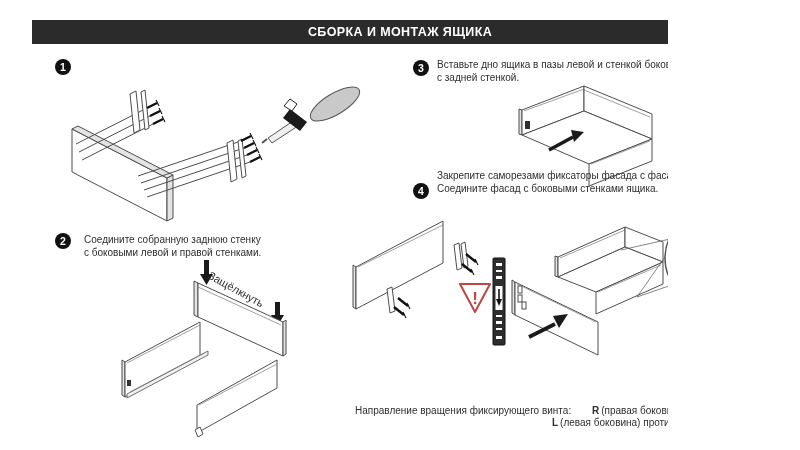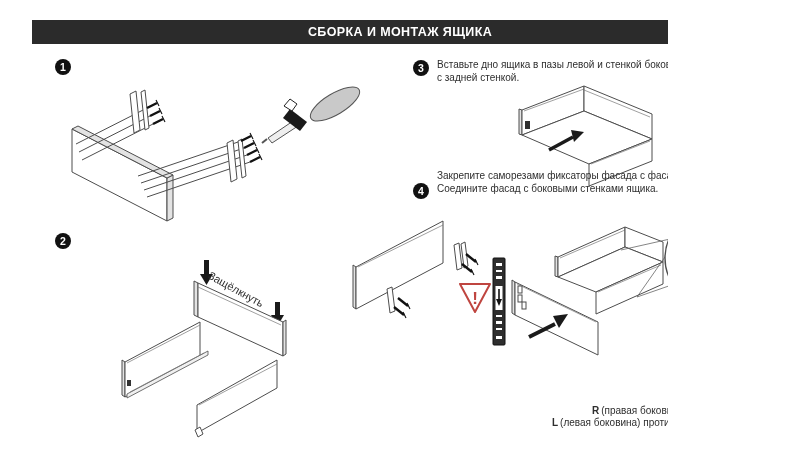--- a/index.html
+++ b/index.html
@@ -83,20 +83,22 @@
     <g>
       <ellipse cx="290" cy="18" rx="28" ry="10.5" fill="#c9c9c9" stroke="#555" stroke-width="1" transform="rotate(-31 290 18)"></ellipse>
       <polygon points="251,33 256,38 227,57 223,52" fill="#efefef" stroke="#555" stroke-width="1"></polygon>
       <line x1="222" y1="53" x2="217" y2="57" stroke="#555" stroke-width="2"></line>
       <polygon class="blk" points="245,23 262,36 255,45 238,32"></polygon>
       <polygon points="239,20 245,13 252,18 247,25" fill="#fff" stroke="#222" stroke-width="1"></polygon>
     </g>
   </svg>
 
   <div class="abs num" style="left:55px;top:233px;">2</div>
+  <div class="abs step-text" style="left:84px;top:233px;width:250px;">Соедините собранную заднюю стенку
+с боковыми левой и правой стенками.</div>
 
   <svg class="abs" style="left:100px;top:258px;" width="215" height="192" viewBox="0 0 215 192">
     <g>
       <rect class="blk" x="104" y="2" width="5" height="14"></rect>
       <polygon class="blk" points="100,16 113,16 106.5,27"></polygon>
     </g>
     <g>
       <rect class="blk" x="175" y="44" width="5" height="13"></rect>
       <polygon class="blk" points="171,57 184,57 177.5,68"></polygon>
     </g>
@@ -258,20 +260,21 @@
     </g>
     <g>
       <polygon points="376,66 382,69 369,121 363,118" fill="#fff" stroke="#444" stroke-width="1.3"></polygon>
       <line x1="378" y1="68" x2="380" y2="66" stroke="#444" stroke-width="1"></line>
       <path d="M 349,110 a 17,12 0 1 0 33,4" fill="none" stroke="#1f1f1f" stroke-width="5"></path>
       <polygon points="344,104 354,106 347,114" fill="#1f1f1f"></polygon>
     </g>
   </svg>
 
 
+  <div class="abs dir" style="left:355px;top:405px;">Направление вращения фиксирующего винта:</div>
   <div class="abs dir" style="left:552px;top:405px;margin-left:40px;">
     <b>R</b><span>(правая боковина) по часовой стрелке</span>
   </div>
   <div class="abs dir" style="left:552px;top:417px;">
     <b>L</b><span>(левая боковина) против стенками стрелки</span>
   </div>
   <span class="abs rot-icon" style="left:742px;top:401px;">↻</span>
   <span class="abs rot-icon" style="left:740px;top:414px;">↺</span>
 
 </div>

